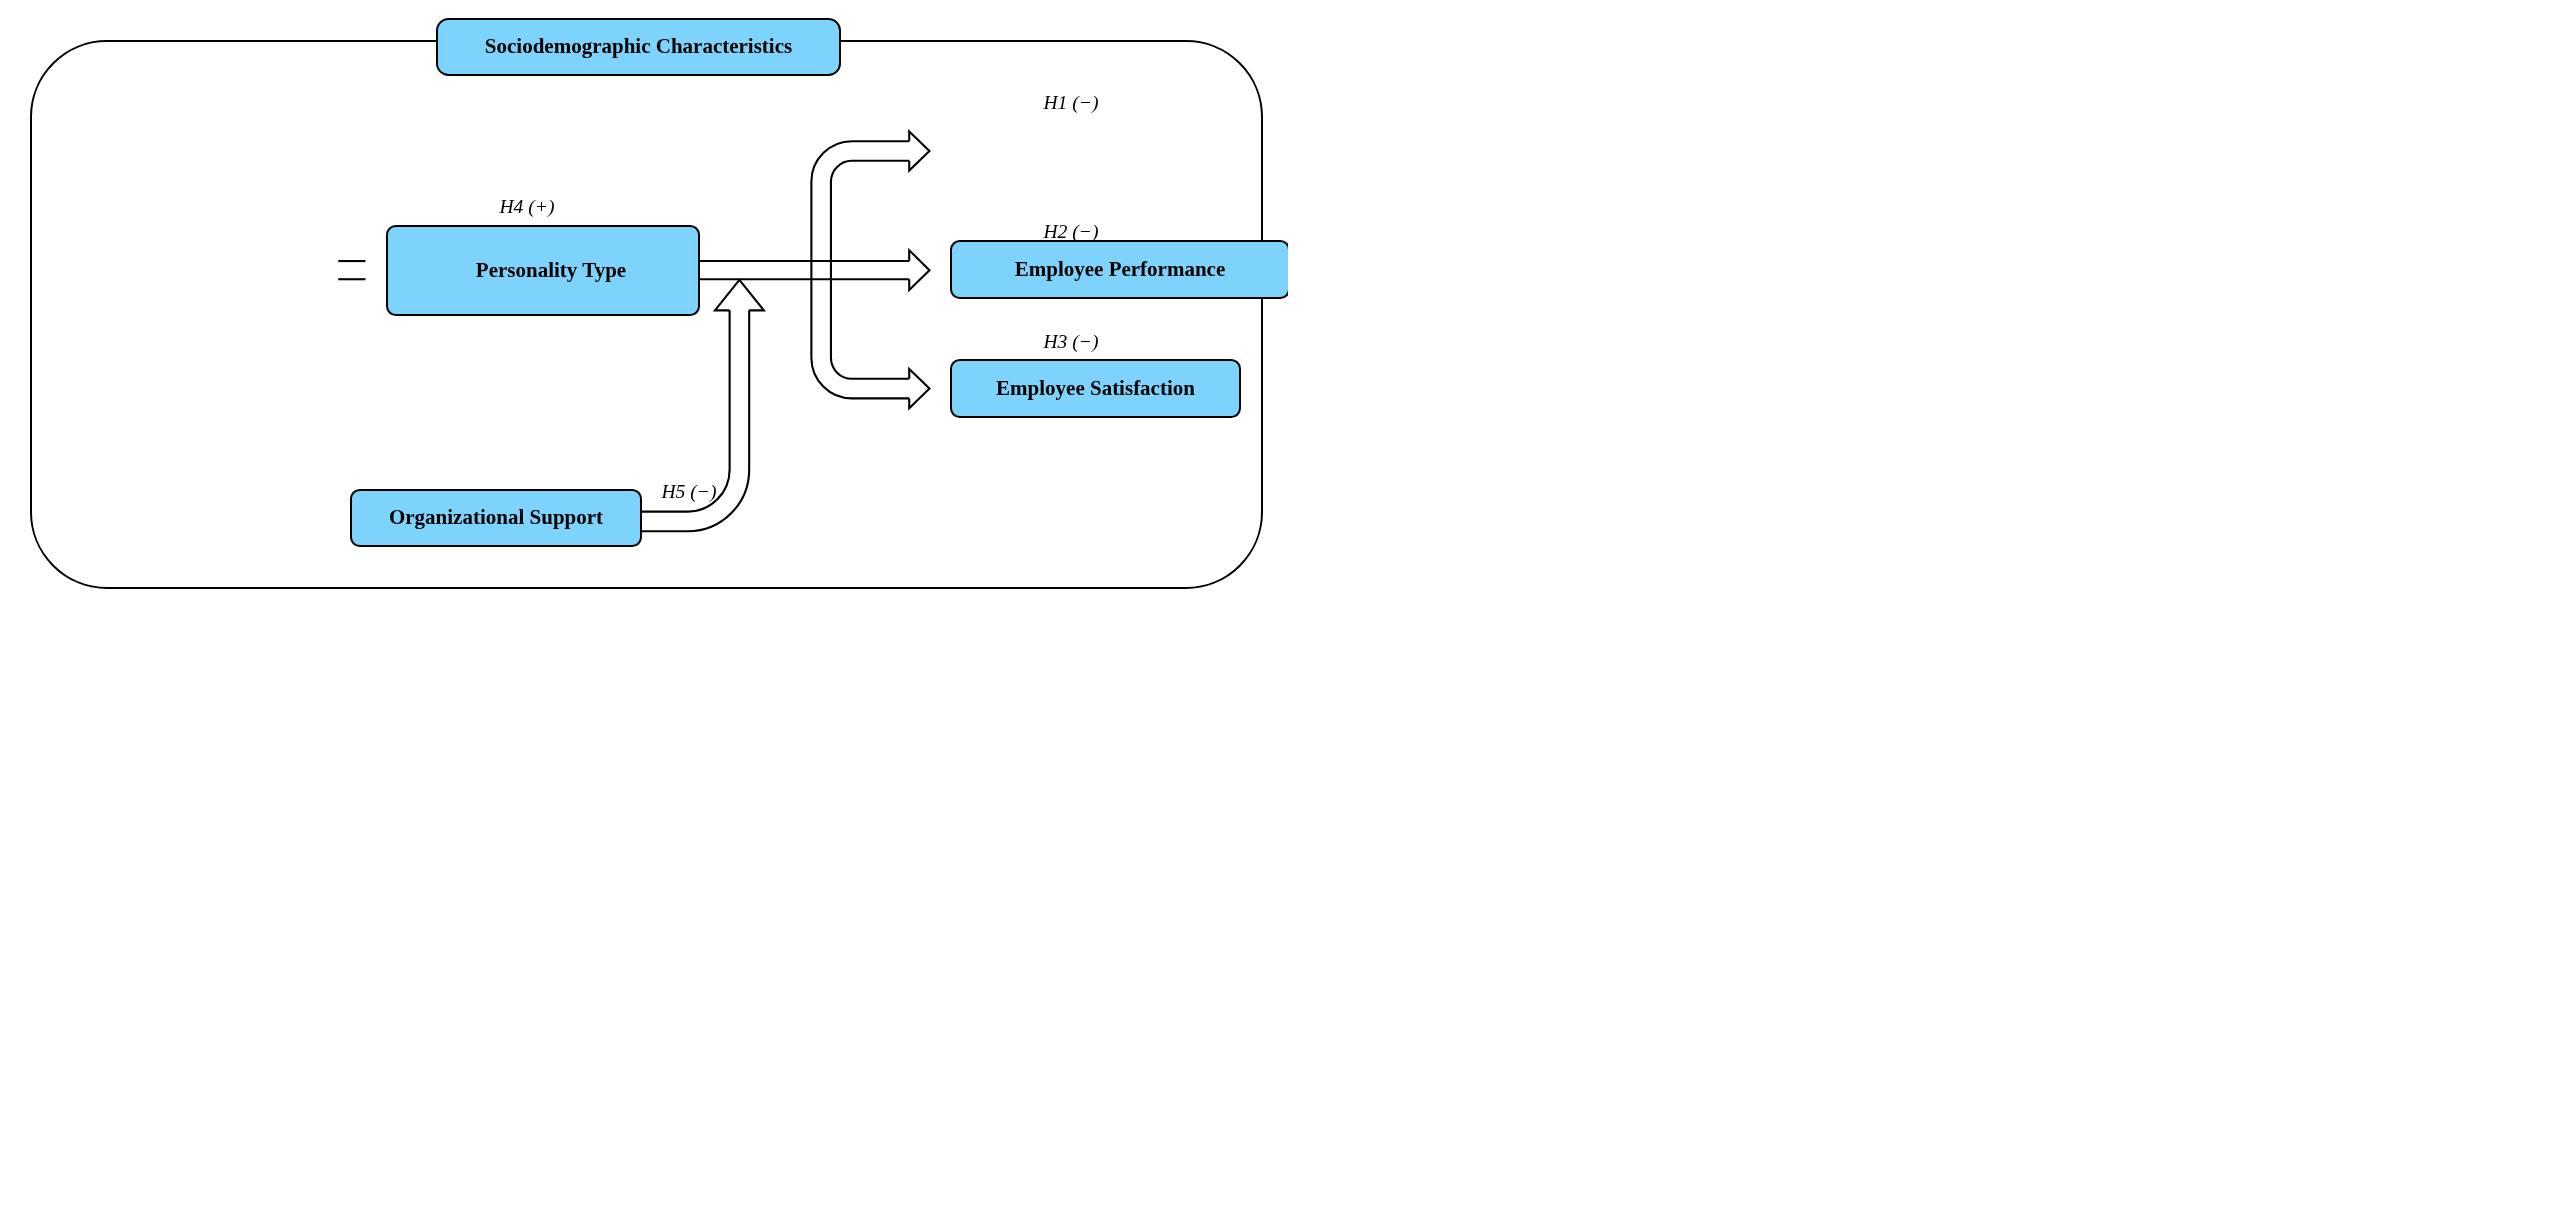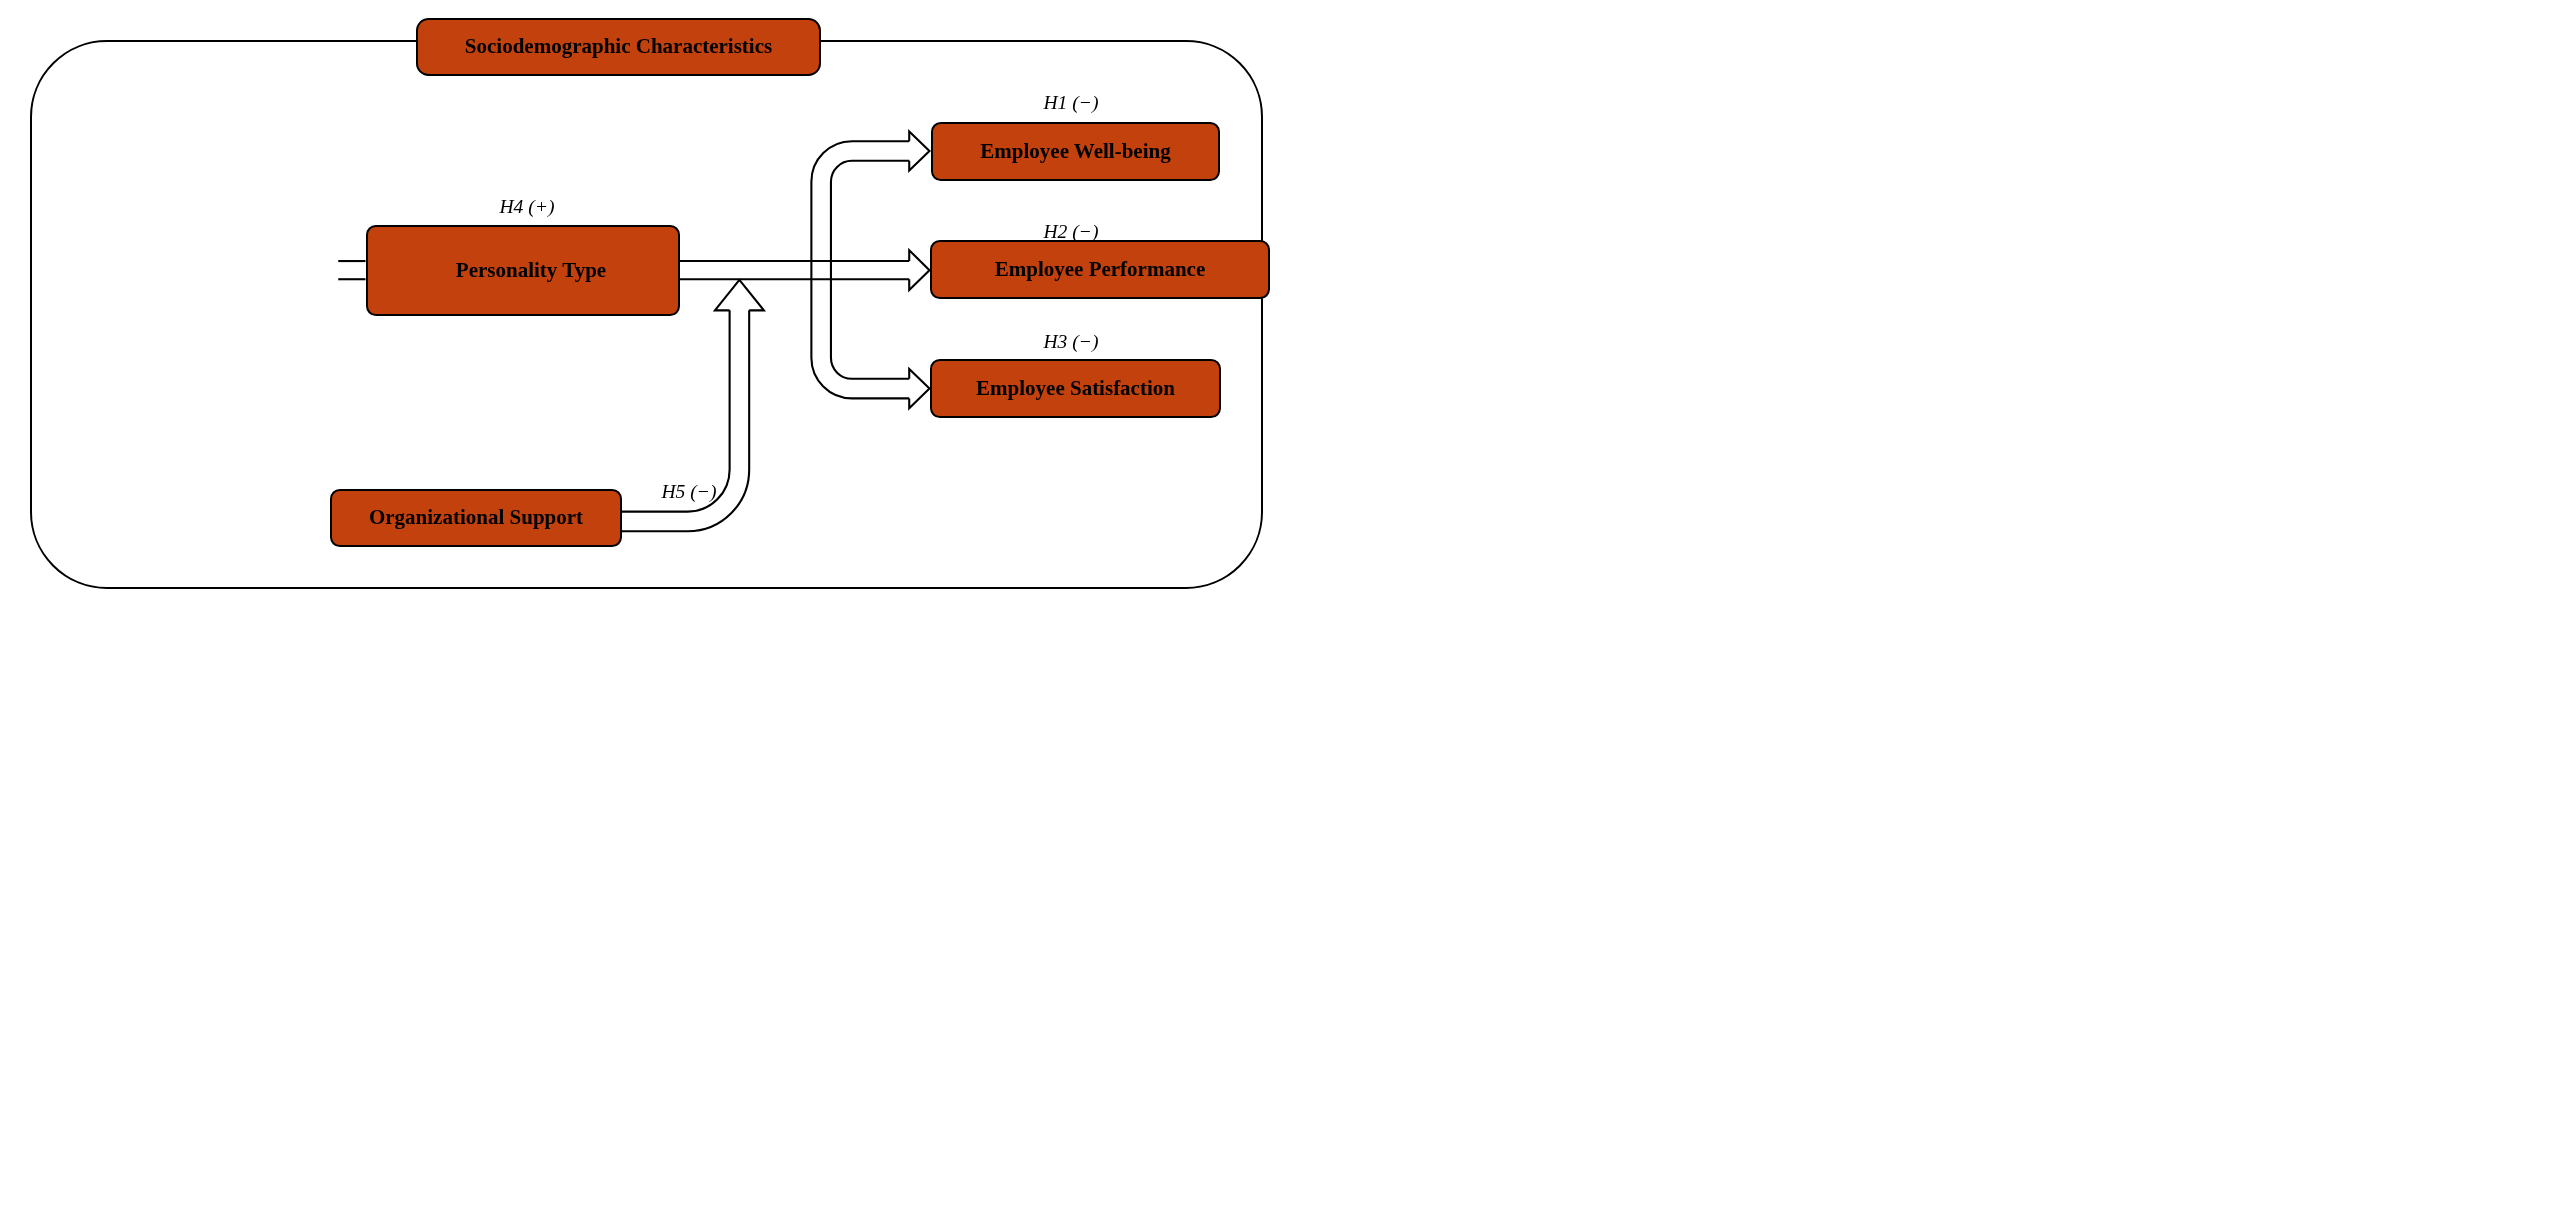--- a/index.html
+++ b/index.html
@@ -37,31 +37,32 @@
     width: 1233px;
     height: 549px;
     border: 2.1px solid #000000;
     border-radius: 77px;
     box-sizing: border-box;
     background: transparent;
   }
   .node-box {
     position: absolute;
     box-sizing: border-box;
-    background: #c2410c;
+    background: #7dd3fc;
     border: 2.1px solid #000000;
     border-radius: 9.8px;
     display: flex;
     align-items: center;
     justify-content: center;
     text-align: center;
     font-weight: bold;
     font-size: 21px;
     line-height: 1.1;
     white-space: nowrap;
+    margin-left: 20px;
   }
   #box-sociodemographic {
     left: 416px; top: 18px; width: 405px; height: 58px;
     border-width: 2.8px; border-radius: 12.6px;
   }
   #box-imposter      { left: 52px;   top: 240px; width: 287px; height: 58px;  }
   #box-personality   { left: 366px;  top: 225px; width: 314px; height: 91px; align-items: center; padding-left: 16px; }
   #box-wellbeing     { left: 931px; top: 122px; width: 289px; height: 59px;  }
   #box-performance   { left: 930px; top: 240px; width: 340px; height: 59px;  }
   #box-satisfaction  { left: 930px; top: 359px; width: 291px; height: 59px;  }
@@ -108,23 +109,20 @@
 
   <div class="node-box" id="box-sociodemographic">
     <span>Sociodemographic Characteristics</span>
   </div>
 
 
   <div class="node-box" id="box-personality">
     <span>Personality Type</span>
   </div>
 
-  <div class="node-box" id="box-wellbeing">
-    <span>Employee Well-being</span>
-  </div>
 
   <div class="node-box" id="box-performance">
     <span>Employee Performance</span>
   </div>
 
   <div class="node-box" id="box-support">
     <span>Organizational Support</span>
   </div>
 
   <div class="node-box" id="box-satisfaction">

